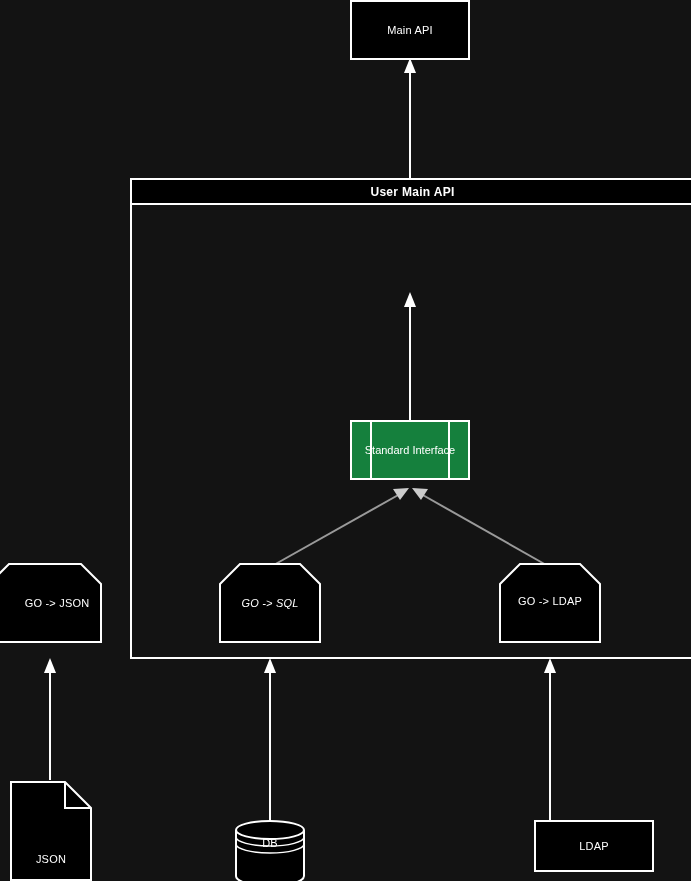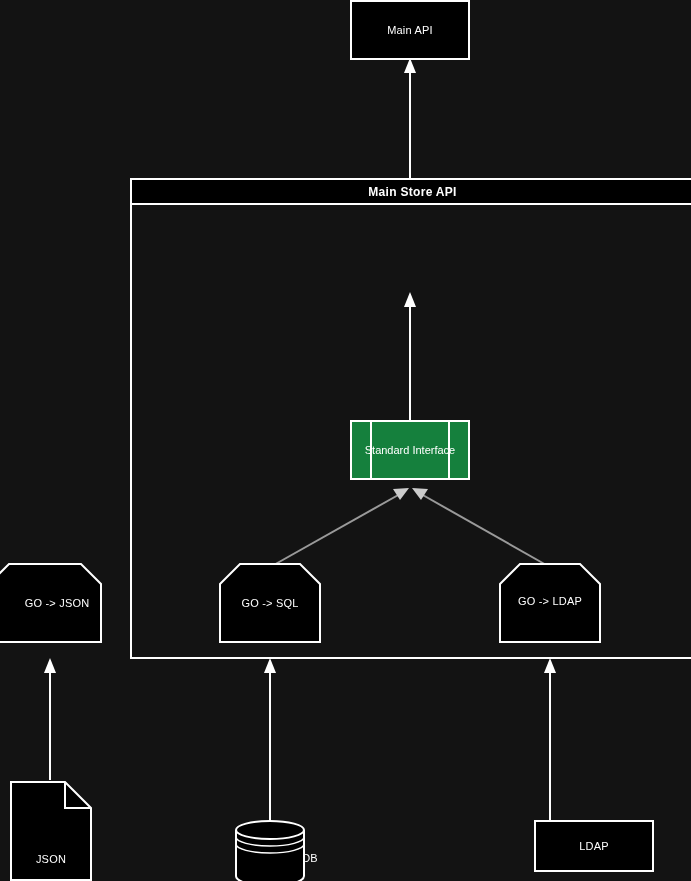--- a/index.html
+++ b/index.html
@@ -185,38 +185,38 @@
     </g>
   </svg>
 
   <div class="node rect" style="left:350px; top:0px; width:120px; height:60px;">
     <span>Main API</span>
   </div>
 
   <div class="container-box" style="left:130px; top:203px; width:563px; height:456px;"></div>
 
   <div class="container-title" style="left:130px; top:178px; width:563px; height:27px;">
-    <span>Main Store API</span>
+    <span>User Main API</span>
   </div>
 
 
   <div class="component-box" style="left:350px; top:420px; width:120px; height:60px;">
     <span class="rule left"></span>
     <span class="rule right"></span>
     <span>Standard Interface</span>
   </div>
 
   <div class="bevel-wrap" style="left:-12px; top:563px; width:114px; height:80px;">
     <svg width="114" height="80" viewBox="0 0 114 80">
       <polygon points="1,21 21,1 93,1 113,21 113,79 1,79" fill="#000000" stroke="#ffffff" stroke-width="2"></polygon>
     </svg>
     <span class="bevel-label" style="padding-left:12px;">GO -&gt; JSON</span>
   </div>
 
-  <div class="bevel-wrap" style="left:219px; top:563px; width:102px; height:80px;">
+  <div class="bevel-wrap" style="left:219px; top:563px; width:102px; height:80px;font-style:italic;">
     <svg width="102" height="80" viewBox="0 0 102 80">
       <polygon points="1,21 21,1 81,1 101,21 101,79 1,79" fill="#000000" stroke="#ffffff" stroke-width="2"></polygon>
     </svg>
     <span class="bevel-label">GO -&gt; SQL</span>
   </div>
 
   <div class="bevel-wrap" style="left:499px; top:563px; width:102px; height:76px;">
     <svg width="102" height="80" viewBox="0 0 102 80">
       <polygon points="1,21 21,1 81,1 101,21 101,79 1,79" fill="#000000" stroke="#ffffff" stroke-width="2"></polygon>
     </svg>
@@ -231,20 +231,20 @@
     <span class="doc-label" style="padding-top:28px;">JSON</span>
   </div>
 
   <div class="cyl-wrap" style="left:235px; top:818px; width:70px; height:63px;">
     <svg width="70" height="63" viewBox="0 0 70 63">
       <path d="M1,12 L1,58 A34,10 0 0 0 69,58 L69,12" fill="#000000" stroke="#ffffff" stroke-width="2"></path>
       <ellipse cx="35" cy="12" rx="34" ry="9" fill="#000000" stroke="#ffffff" stroke-width="2"></ellipse>
       <path d="M1,19 A34,9 0 0 0 69,19" fill="none" stroke="#ffffff" stroke-width="1.5"></path>
       <path d="M1,26 A34,9 0 0 0 69,26" fill="none" stroke="#ffffff" stroke-width="1.5"></path>
     </svg>
-    <span class="cyl-label" style="top:34px;padding-left:40px;">DB</span>
+    <span class="cyl-label" style="top:19px;">DB</span>
   </div>
 
   <div class="node rect" style="left:490px; top:820px; width:120px; height:52px;margin-left:44px;">
     <span>LDAP</span>
   </div>
 
 </div>
 
 </body></html>

